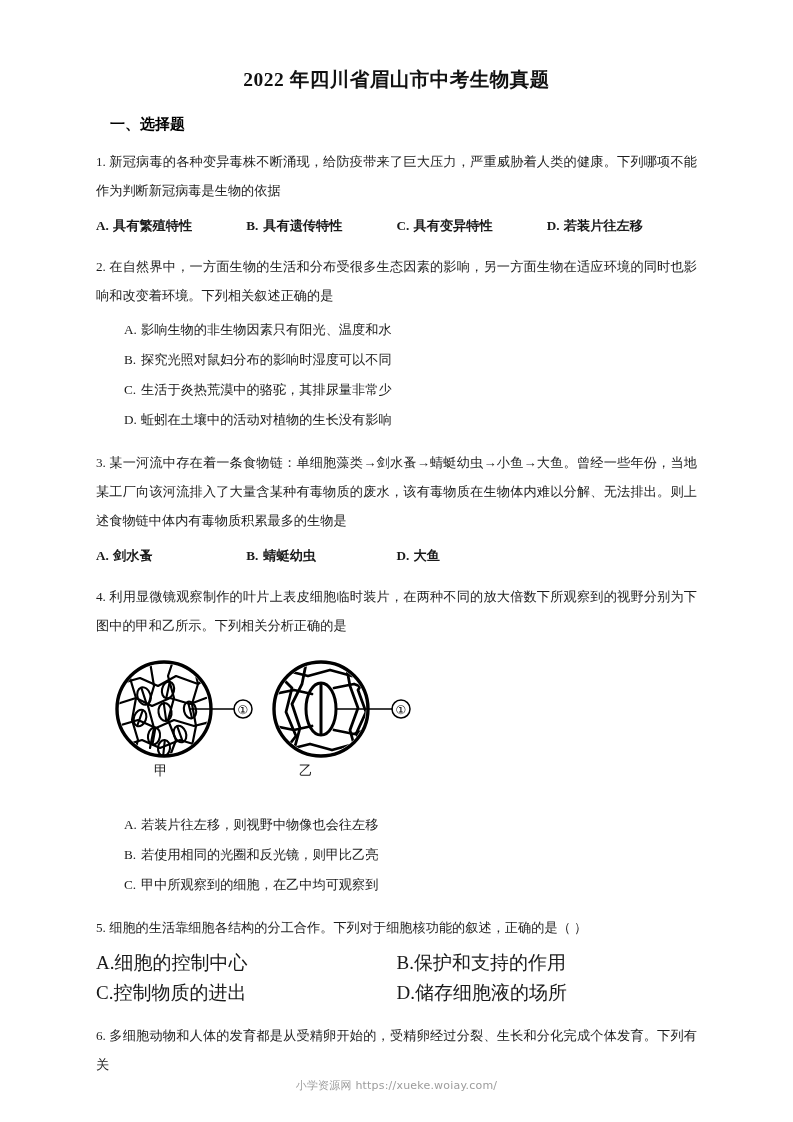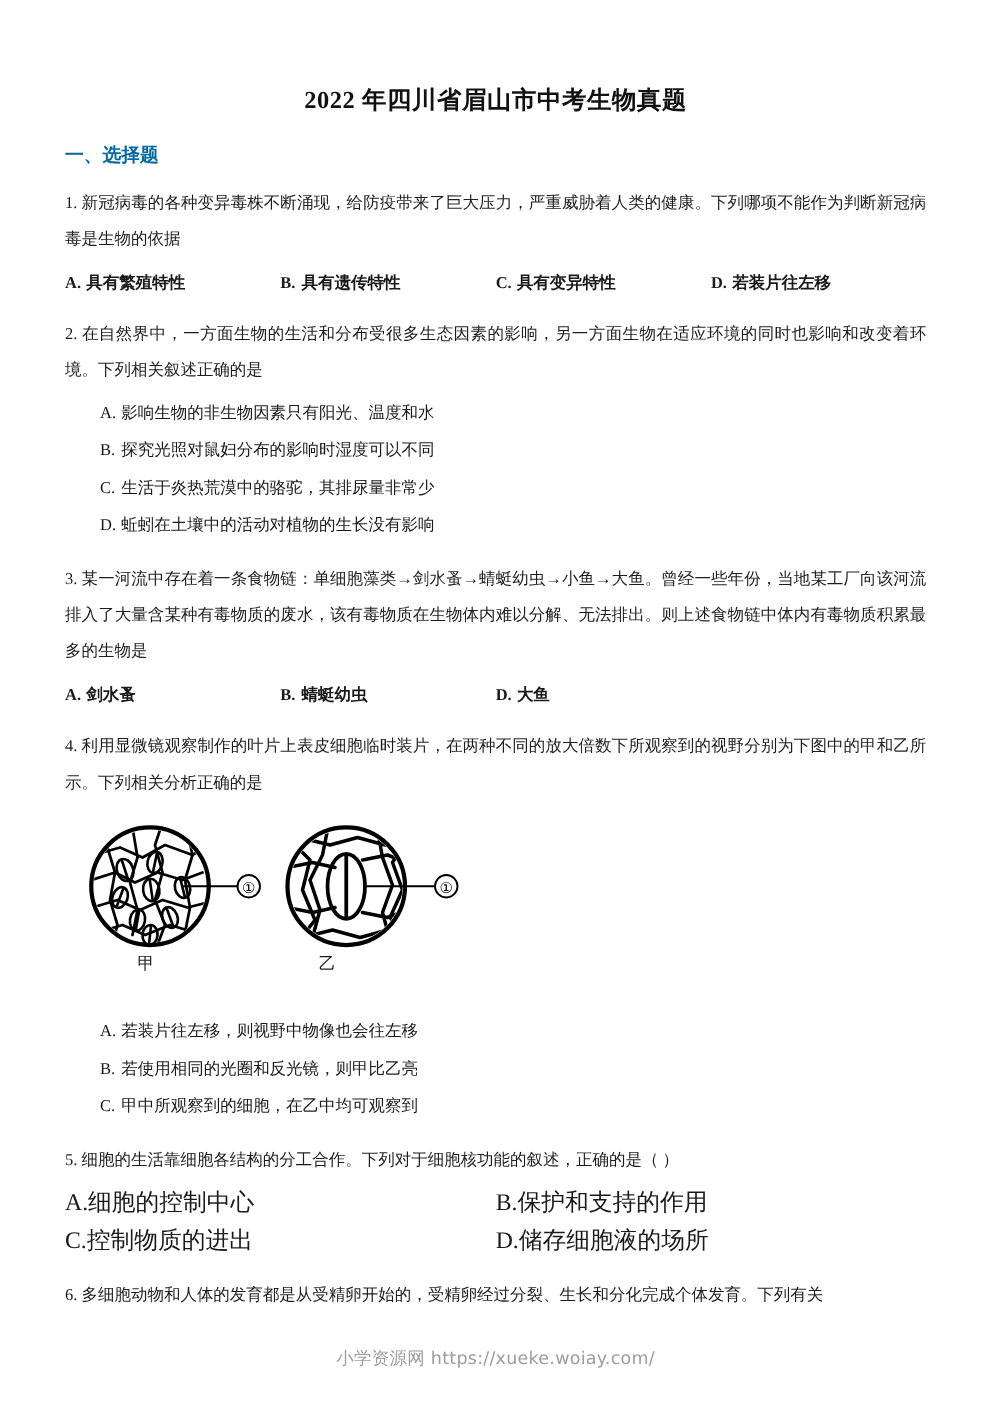--- a/index.html
+++ b/index.html
@@ -14,36 +14,36 @@
     font-family: "Liberation Serif", "DejaVu Serif", serif;
     color: #1a1a1a;
     overflow: hidden;
   }
   .page {
     position: absolute;
     left: 0; top: 0;
     width: 793px;
     height: 1122px;
     box-sizing: border-box;
-    padding: 0 52px;
+    padding: 0 96px;
   }
   .doc-title {
     text-align: center;
     font-size: 19.5px;
     font-weight: bold;
     letter-spacing: 0.5px;
     margin: 0;
     padding-top: 66px;
     color: #111;
   }
   .section-heading {
     font-size: 15px;
     font-weight: bold;
-    margin: 22px 0 0 0;
-    color: #0369a1;
+    margin: 22px 0 0 14px;
+    color: #000000;
   }
   .q {
     margin-top: 13px;
   }
   .q-stem {
     font-size: 13.2px;
     line-height: 29px;
     text-align: justify;
     text-justify: inter-ideograph;
     color: #1d1d1d;
@@ -103,21 +103,21 @@
     font-size: 13.5px;
   }
   .cap-jia { position: absolute; left: 48px; top: 0; }
   .cap-yi  { position: absolute; left: 193px; top: 0; }
   .footer-watermark {
     position: absolute;
     left: 0;
     top: 1078px;
     width: 793px;
     text-align: center;
-    font-size: 14px;
+    font-size: 11px;
     color: #9c9c9c;
     font-family: "DejaVu Sans", "Liberation Sans", sans-serif;
     letter-spacing: 0.2px;
   }
 </style>
 </head>
 <body>
 
 <div class="page">
 

